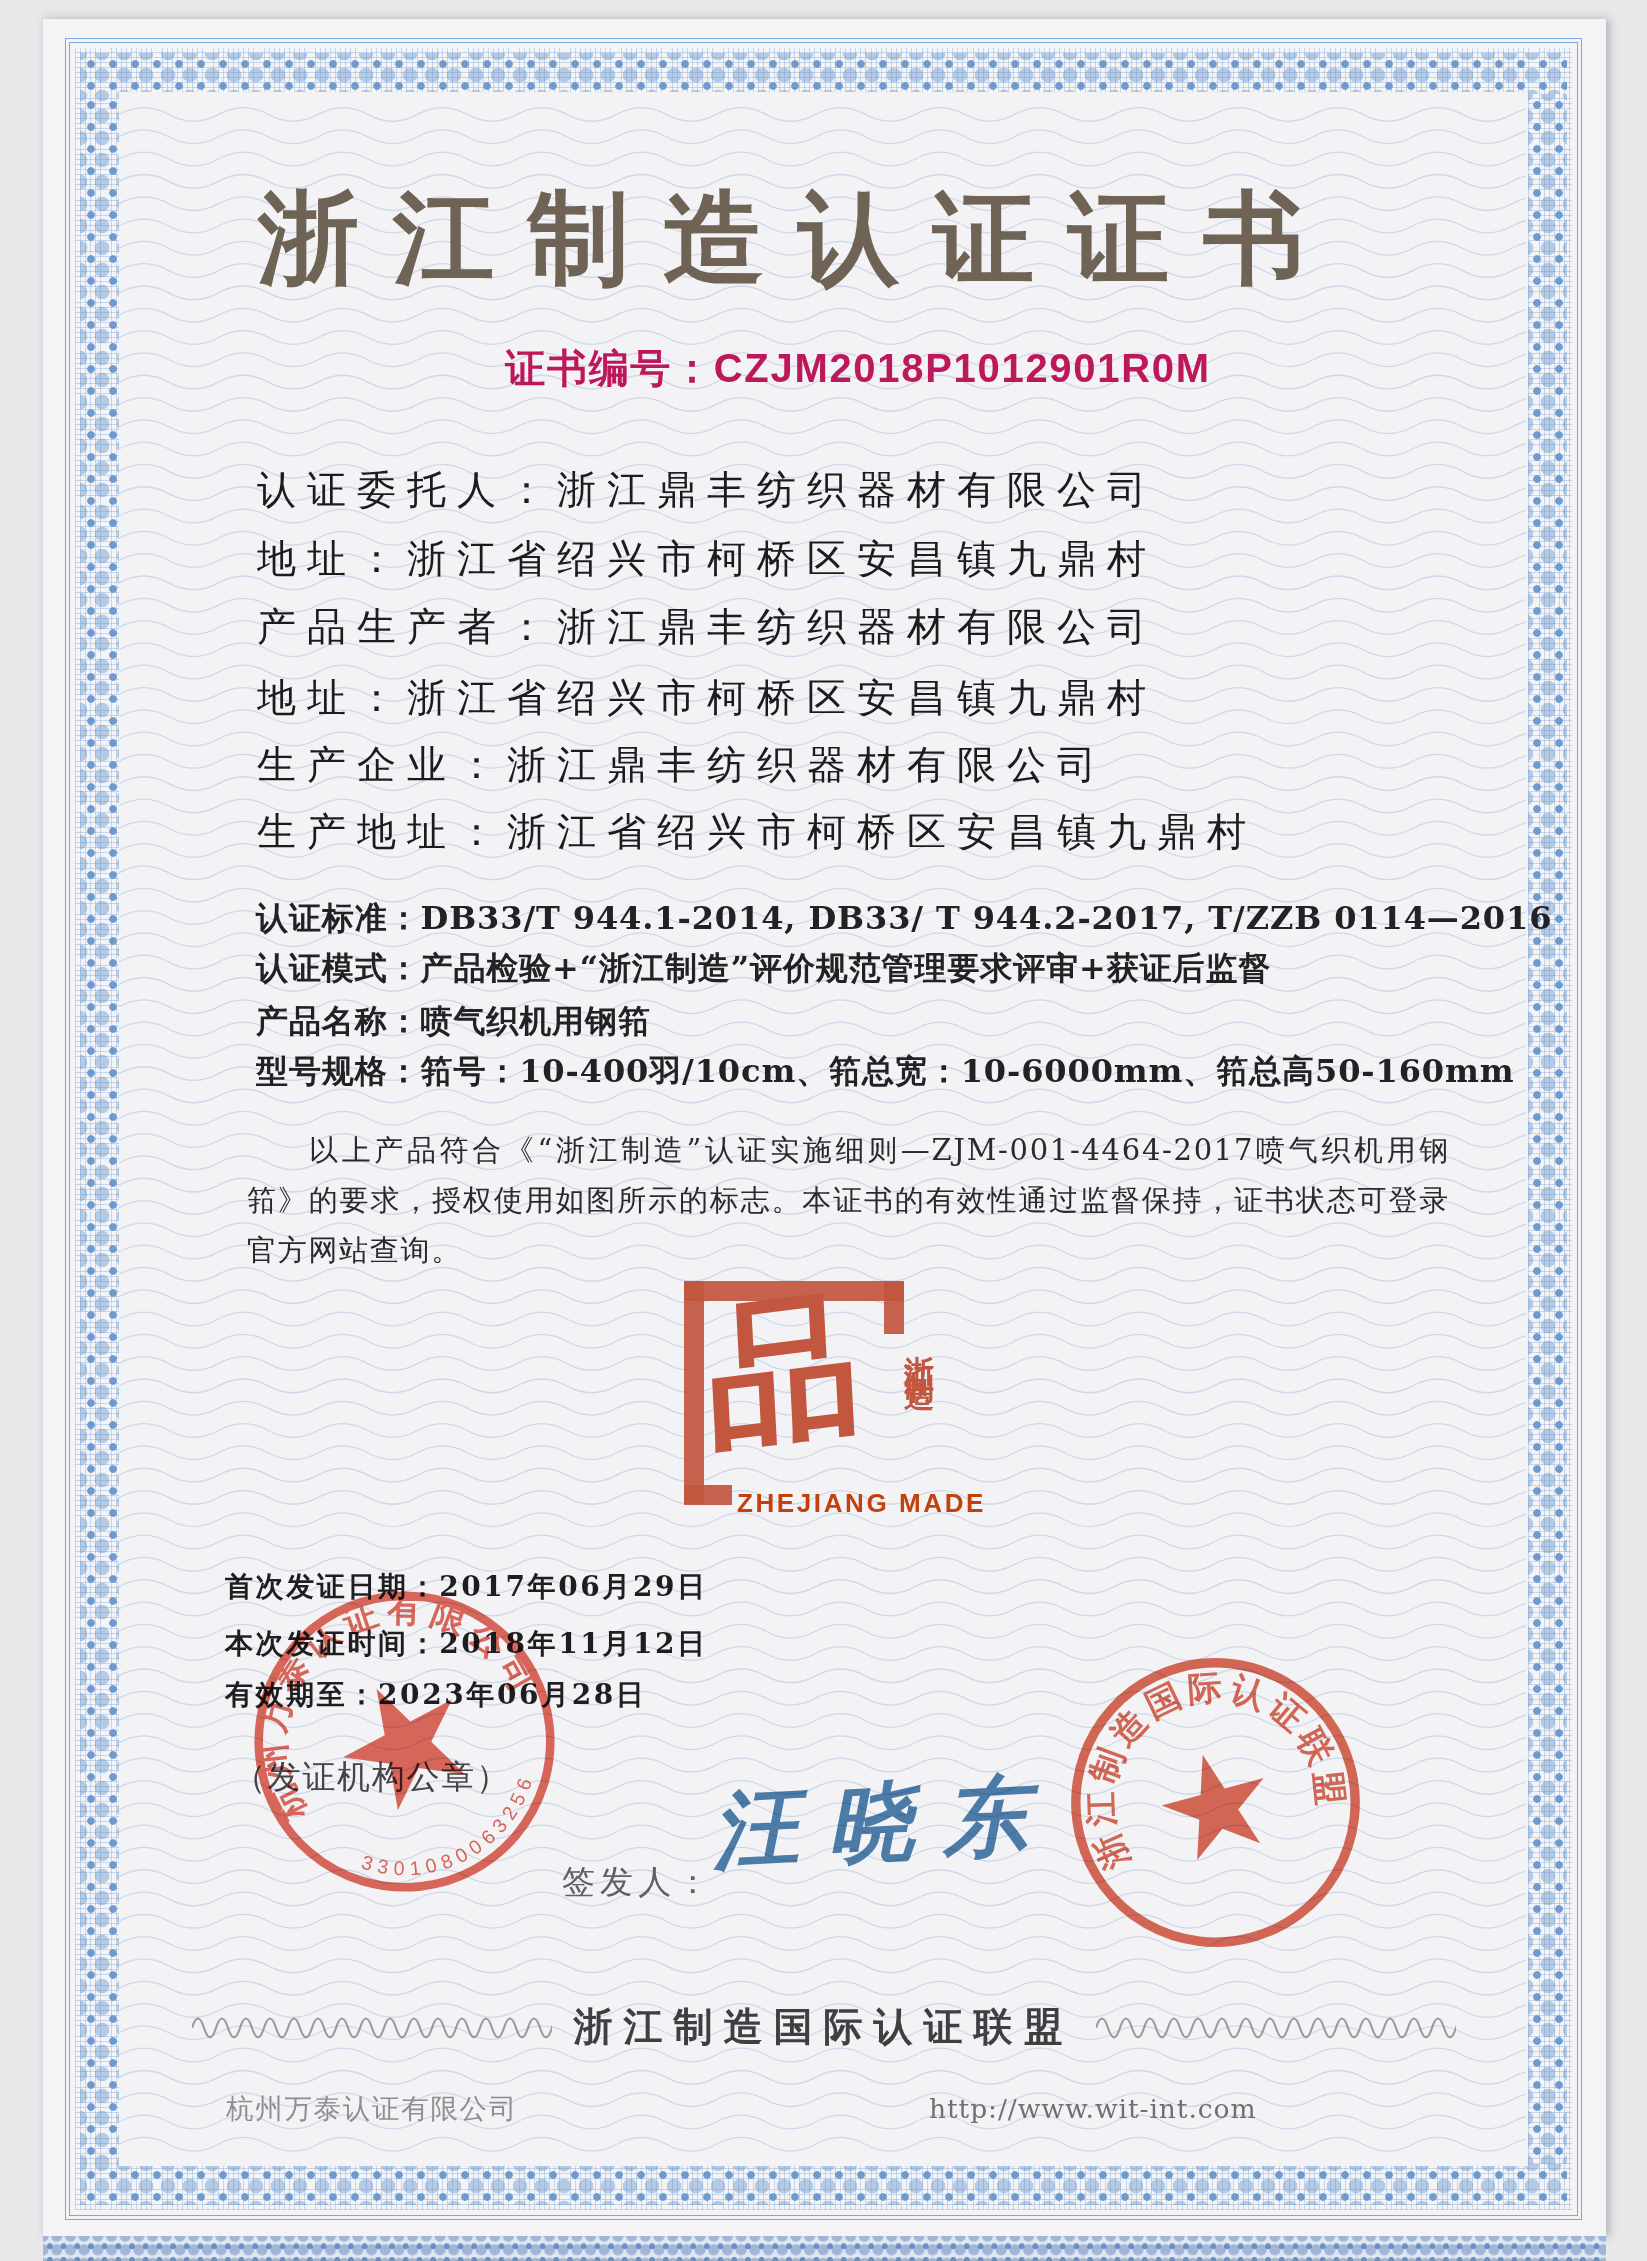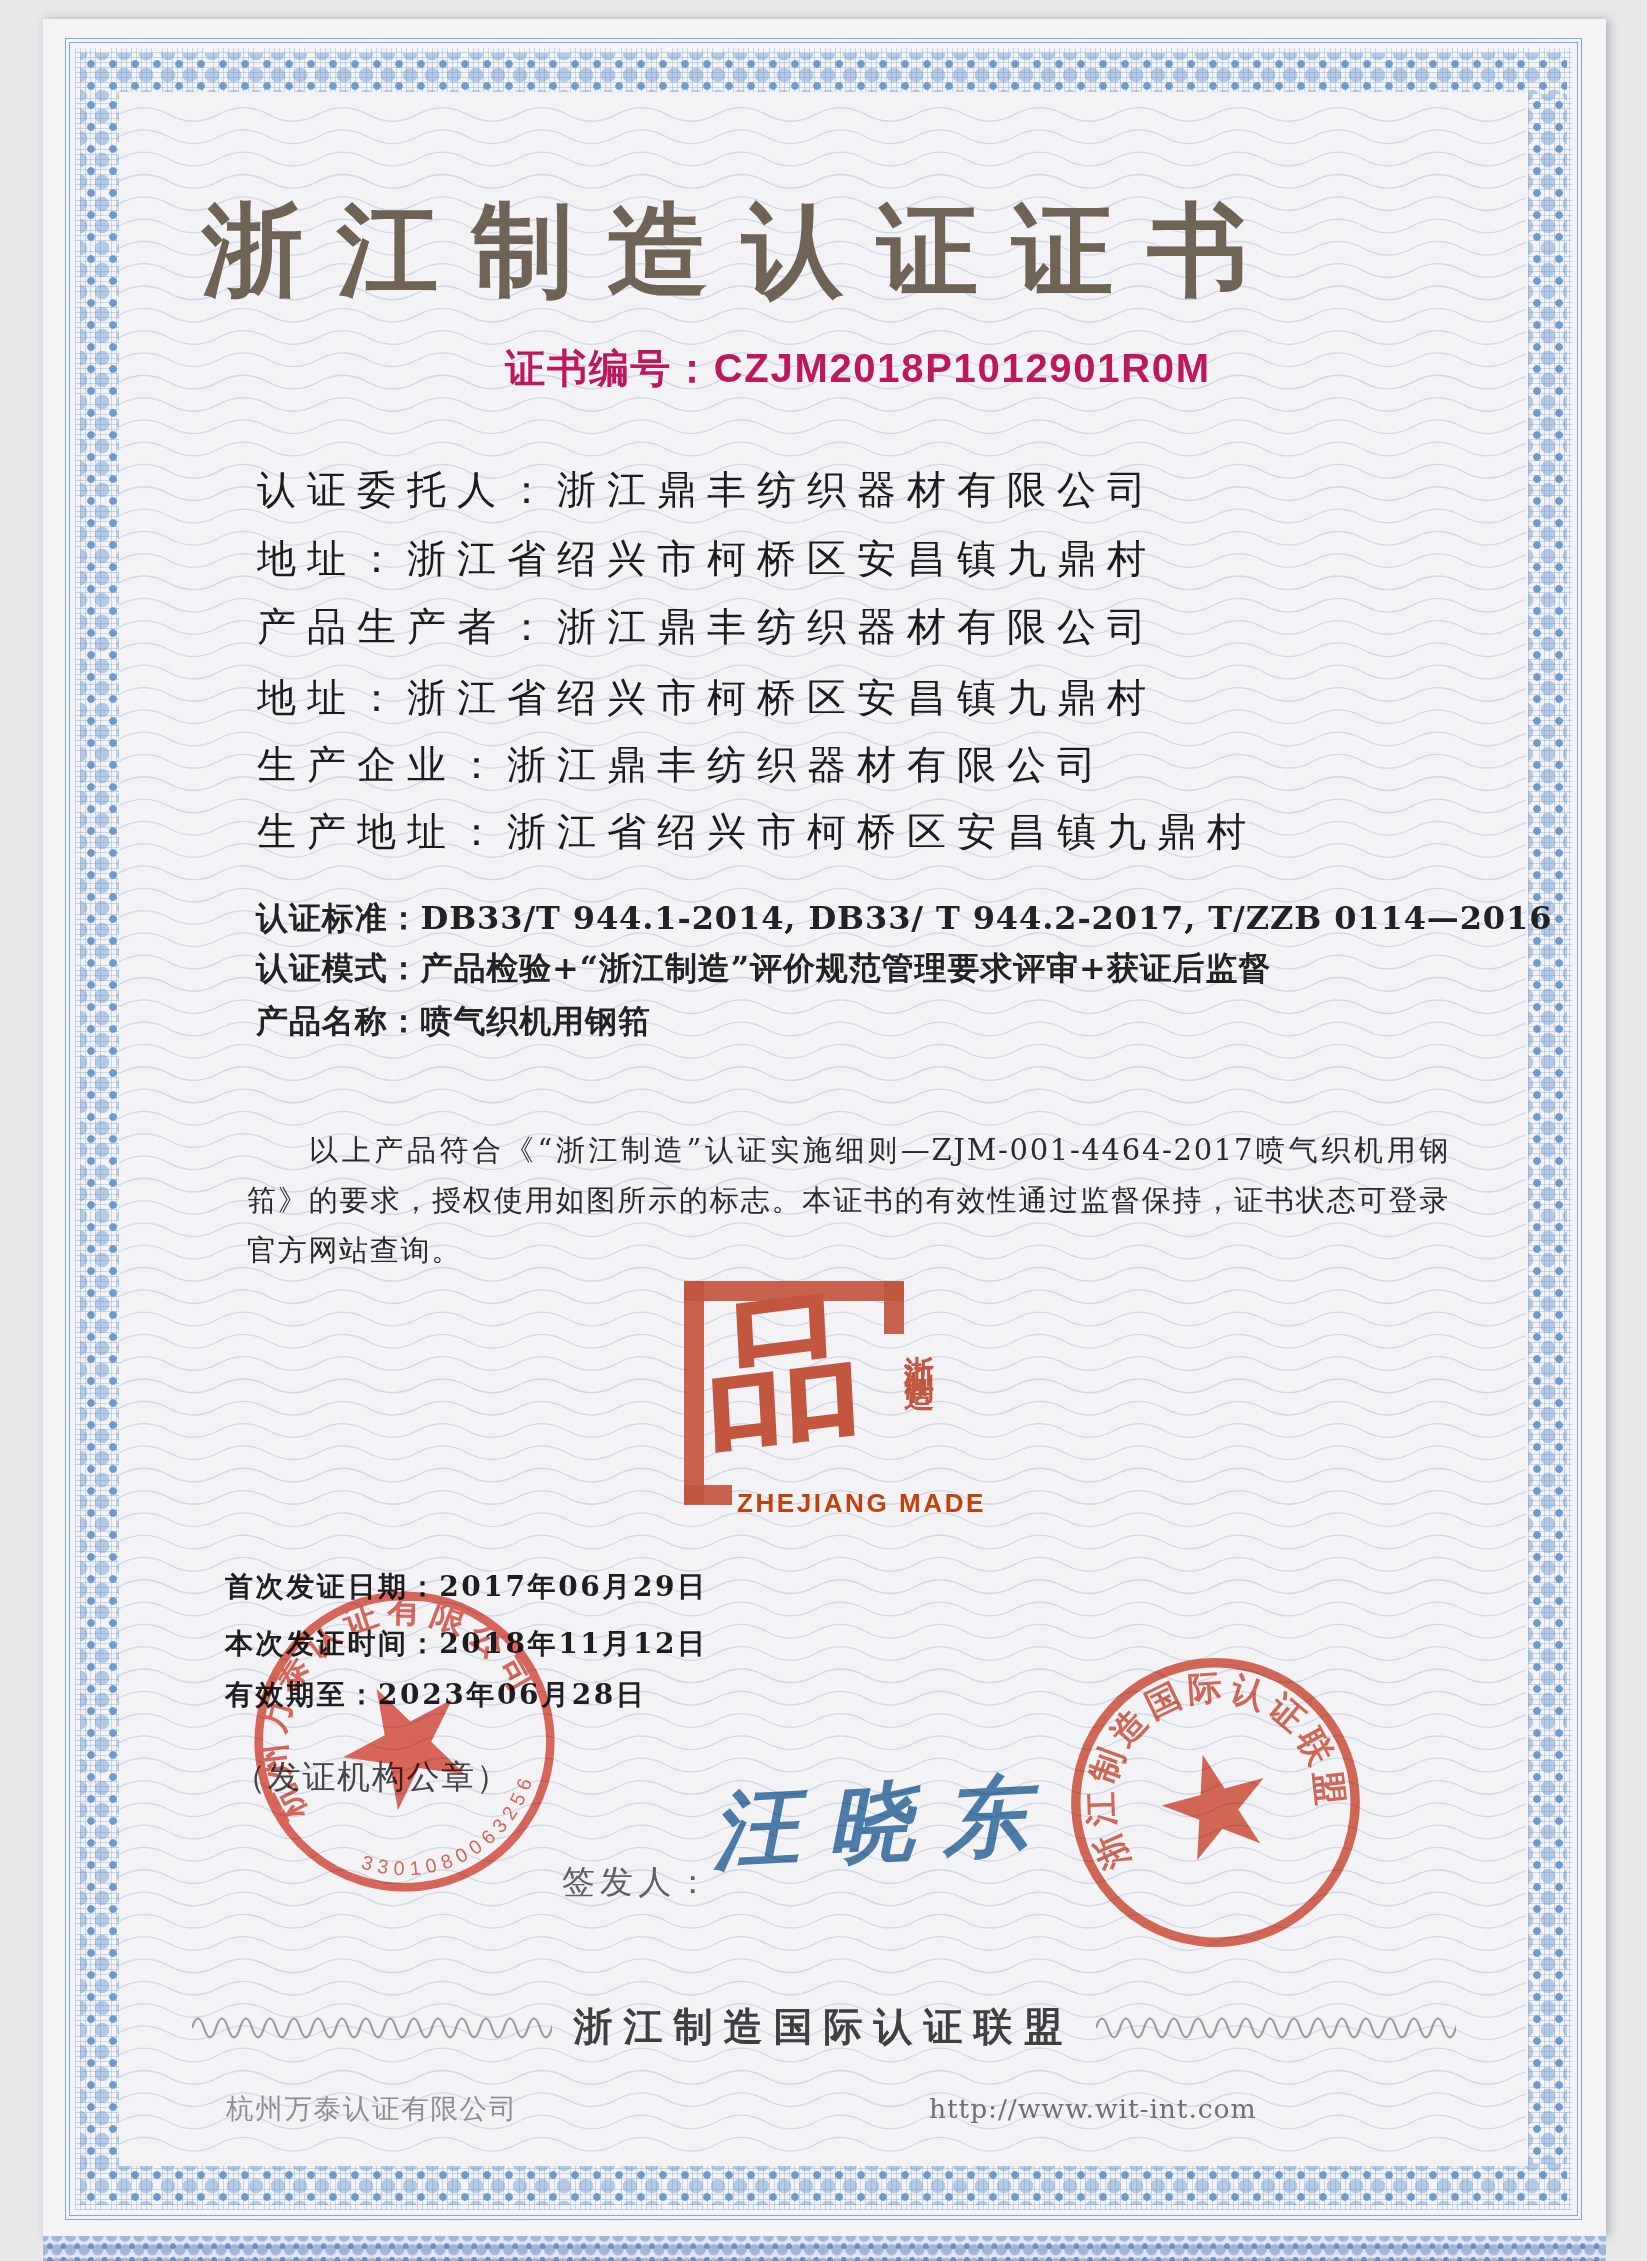--- a/index.html
+++ b/index.html
@@ -19,21 +19,21 @@
      background-image:
        radial-gradient(circle, rgba(104,150,205,.95) 3.4px, rgba(104,150,205,0) 4.3px),
        radial-gradient(circle, rgba(104,150,205,.45) 6.9px, rgba(104,150,205,0) 7.7px);
      background-size:22px 22px,22px 22px;background-position:0 0,11px 11px;}
   .f-top{left:13.7px;right:13.7px;top:13.7px;height:41px;}
   .f-bottom{left:13.7px;right:13.7px;bottom:13.7px;height:41px;}
   .f-left{left:13.7px;top:55px;bottom:55px;width:41px;}
   .f-right{right:13.7px;top:55px;bottom:55px;width:41px;}
   .inner{position:absolute;inset:53px;background:#f3f3f6;}
   .inner svg{display:block;}
-  .title{position:absolute;z-index:3;left:146px;top:184px;width:1192px;margin:0;text-align:center;
+  .title{position:absolute;z-index:3;left:146px;top:172px;width:1192px;margin:0;text-align:right;
          font-size:101px;font-weight:bold;letter-spacing:34px;color:#6e6354;
          font-family:"DejaVu Serif",serif;}
   .certno{position:absolute;z-index:3;left:103px;top:341px;width:1510px;text-align:center;
           font-size:40px;font-weight:bold;letter-spacing:1.7px;color:#be185d;
           font-family:"Liberation Sans",sans-serif;}
   .info{position:absolute;z-index:3;left:257px;font-size:39px;font-weight:normal;
         letter-spacing:11px;color:#1c1c1e;white-space:nowrap;}
   .spec{position:absolute;z-index:3;left:256px;font-size:32px;font-weight:bold;
         letter-spacing:0.9px;color:#222224;white-space:nowrap;}
   .statement{position:absolute;z-index:3;left:247px;top:1125px;width:1203px;
@@ -197,20 +197,21 @@
   <div class="info" style="top:463px">认证委托人：浙江鼎丰纺织器材有限公司</div>
   <div class="info" style="top:532px">地址：浙江省绍兴市柯桥区安昌镇九鼎村</div>
   <div class="info" style="top:600px">产品生产者：浙江鼎丰纺织器材有限公司</div>
   <div class="info" style="top:671px">地址：浙江省绍兴市柯桥区安昌镇九鼎村</div>
   <div class="info" style="top:738px">生产企业：浙江鼎丰纺织器材有限公司</div>
   <div class="info" style="top:805px">生产地址：浙江省绍兴市柯桥区安昌镇九鼎村</div>
 
   <div class="spec" style="top:897px">认证标准：DB33/T 944.1-2014, DB33/ T 944.2-2017, T/ZZB 0114—2016</div>
   <div class="spec" style="top:947px">认证模式：产品检验+“浙江制造”评价规范管理要求评审+获证后监督</div>
   <div class="spec" style="top:1000px">产品名称：喷气织机用钢筘</div>
+  <div class="spec" style="top:1050px">型号规格：筘号：10-400羽/10cm、筘总宽：10-6000mm、筘总高50-160mm</div>
 
   <div class="statement">以上产品符合《“浙江制造”认证实施细则—ZJM-001-4464-2017喷气织机用钢筘》的要求，授权使用如图所示的标志。本证书的有效性通过监督保持，证书状态可登录官方网站查询。</div>
 
   <div class="logo">
     <div class="lg-bar lg-top"></div>
     <div class="lg-bar lg-left"></div>
     <div class="lg-bar lg-stub"></div>
     <div class="lg-bar lg-foot"></div>
     <div class="lg-mark">品</div>
     <div class="lg-side">浙江制造</div>

